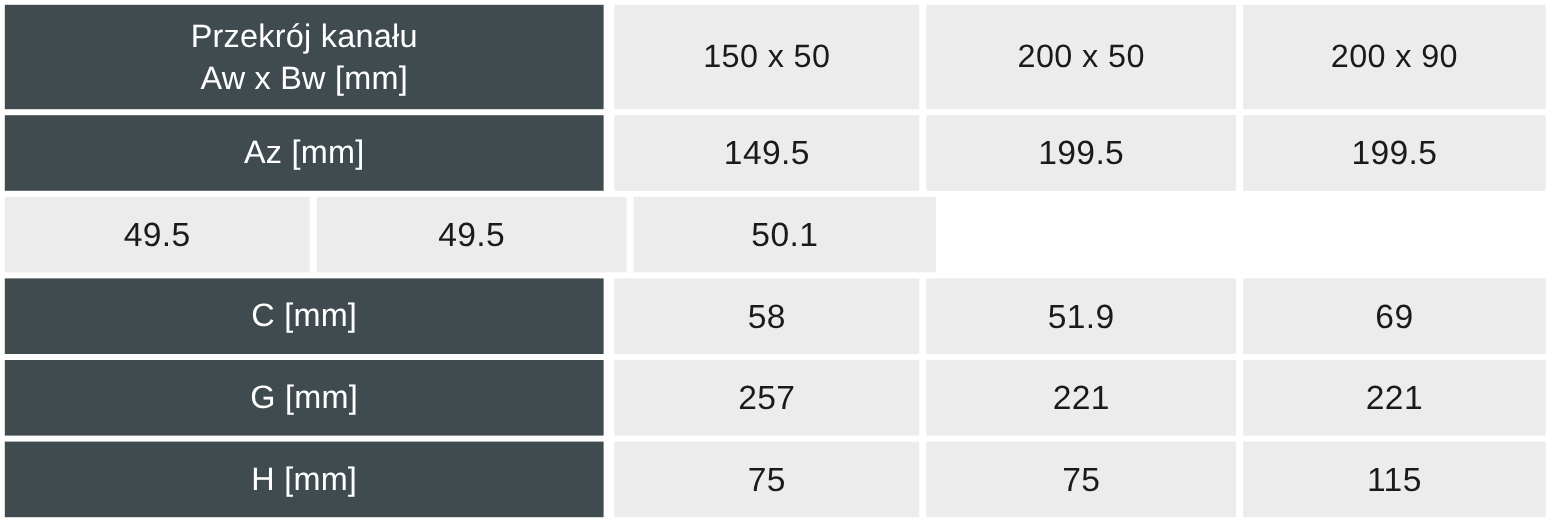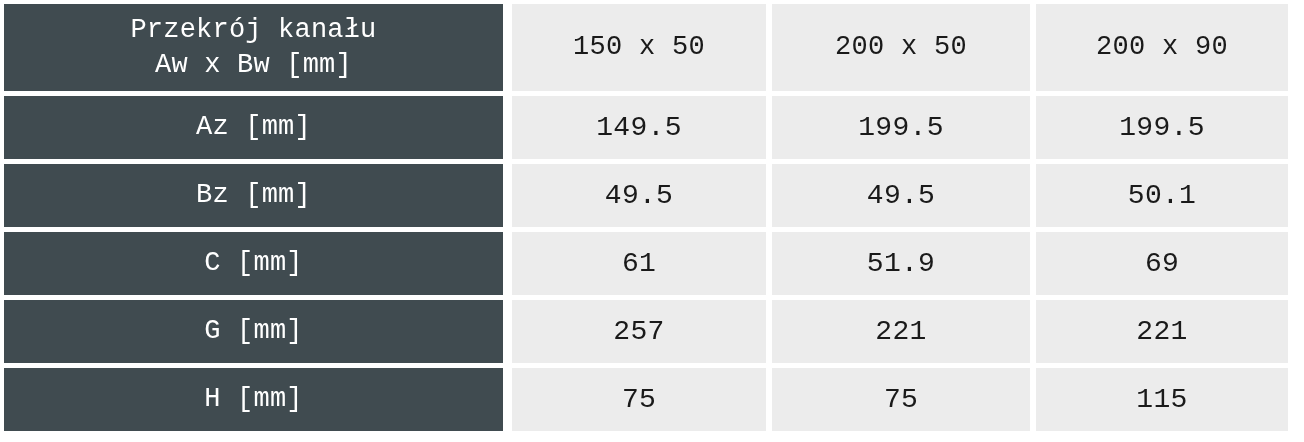--- a/index.html
+++ b/index.html
@@ -31,21 +31,20 @@
     display: flex;
     flex-direction: column;
     gap: 5px;
   }
 
   .row {
     display: flex;
     flex-direction: row;
     gap: 0;
     height: 63px;
-    font-family: Liberation Mono, monospace;
   }
   .row.header-row {
     height: 87px;
   }
 
   .cell {
     display: flex;
     align-items: center;
     justify-content: center;
     box-sizing: border-box;
@@ -121,29 +120,28 @@
     </div>
 
     <div class="row">
       <div class="cell cell-label">Az [mm]</div>
       <div class="cell cell-data col-0">149.5</div>
       <div class="cell cell-data col-1">199.5</div>
       <div class="cell cell-data col-2">199.5</div>
     </div>
 
     <div class="row">
-      <div class="cell cell-label">Bz [mm]</div>
       <div class="cell cell-data col-0">49.5</div>
       <div class="cell cell-data col-1">49.5</div>
       <div class="cell cell-data col-2">50.1</div>
     </div>
 
     <div class="row">
       <div class="cell cell-label">C [mm]</div>
-      <div class="cell cell-data col-0">61</div>
+      <div class="cell cell-data col-0">58</div>
       <div class="cell cell-data col-1">51.9</div>
       <div class="cell cell-data col-2">69</div>
     </div>
 
     <div class="row">
       <div class="cell cell-label">G [mm]</div>
       <div class="cell cell-data col-0">257</div>
       <div class="cell cell-data col-1">221</div>
       <div class="cell cell-data col-2">221</div>
     </div>

